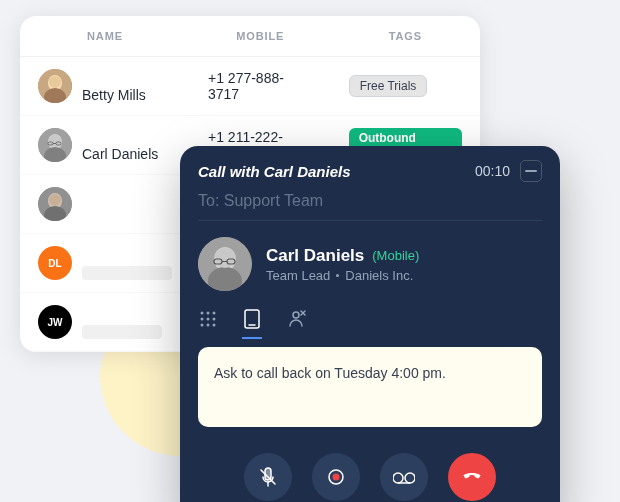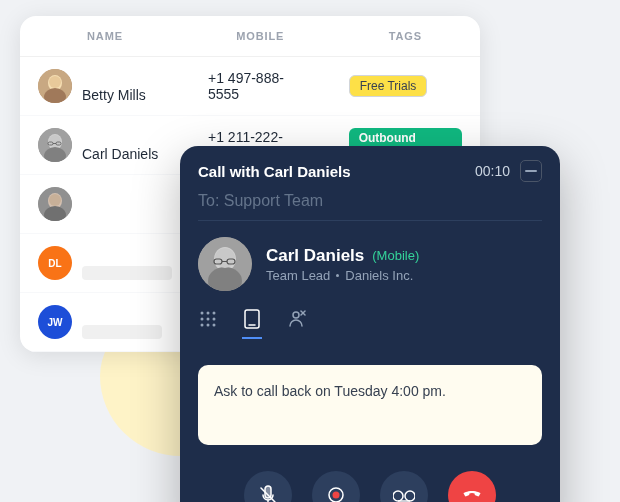--- a/index.html
+++ b/index.html
@@ -101,35 +101,35 @@
     .avatar-img-carl {
       background: linear-gradient(135deg, #b0b0b0, #808080);
     }
     .avatar-img-daina {
       background: linear-gradient(135deg, #b0b0b0, #888);
     }
     .avatar-dl {
       background: #f97316;
     }
     .avatar-jw {
-      background: #1d4ed8;
+      background: #000000;
     }
 
     .tag-badge {
       display: inline-block;
       padding: 3px 10px;
       border-radius: 6px;
       font-size: 12px;
       font-weight: 500;
     }
 
     .tag-free-trials {
       border: 1px solid #d1d5db;
       color: #374151;
-      background: #fde047;
+      background: #e5e5e5;
     }
 
     .tag-outbound-leads {
       background: #10b981;
       color: #fff;
       border: none;
       font-weight: 600;
       font-size: 12px;
     }
 
@@ -157,20 +157,21 @@
       display: flex;
       align-items: center;
       justify-content: space-between;
       padding: 14px 18px 10px 18px;
     }
 
     .call-title {
       font-size: 15px;
       font-weight: 600;
       color: #fff;
+      font-style: italic;
     }
 
     .call-meta {
       display: flex;
       align-items: center;
       gap: 10px;
     }
 
     .call-timer {
       font-size: 14px;
@@ -279,21 +280,21 @@
       border-bottom: 2px solid transparent;
     }
 
     .call-tab.active {
       color: #fff;
       border-bottom: 2px solid #4f8ef7;
     }
 
     
     .call-note-area {
-      margin: 26px 18px 14px 18px;
+      margin: 8px 18px 14px 18px;
       background: #fffcf0;
       border-radius: 10px;
       padding: 16px;
       min-height: 80px;
     }
 
     .call-note-text {
       font-size: 14px;
       color: #374151;
       line-height: 1.5;
@@ -365,21 +366,21 @@
                 <svg class="face-svg" viewBox="0 0 34 34">
                   <circle cx="17" cy="17" r="17" fill="#c8a882"></circle>
                   <ellipse cx="17" cy="14" rx="7" ry="8" fill="#f5deb3"></ellipse>
                   <ellipse cx="17" cy="28" rx="11" ry="9" fill="#a0795a"></ellipse>
                   <circle cx="17" cy="13" r="6" fill="#e8c99a"></circle>
                 </svg>
               </div>
               <span>Betty Mills</span>
             </div>
           </td>
-          <td>+1 497-888-5555</td>
+          <td>+1 277-888-3717</td>
           <td>
             <span class="tag-badge tag-free-trials">Free Trials</span>
           </td>
         </tr>
 
         <tr>
           <td>
             <div class="name-cell">
               <div class="avatar avatar-img-carl">
                 <svg class="face-svg" viewBox="0 0 34 34">

